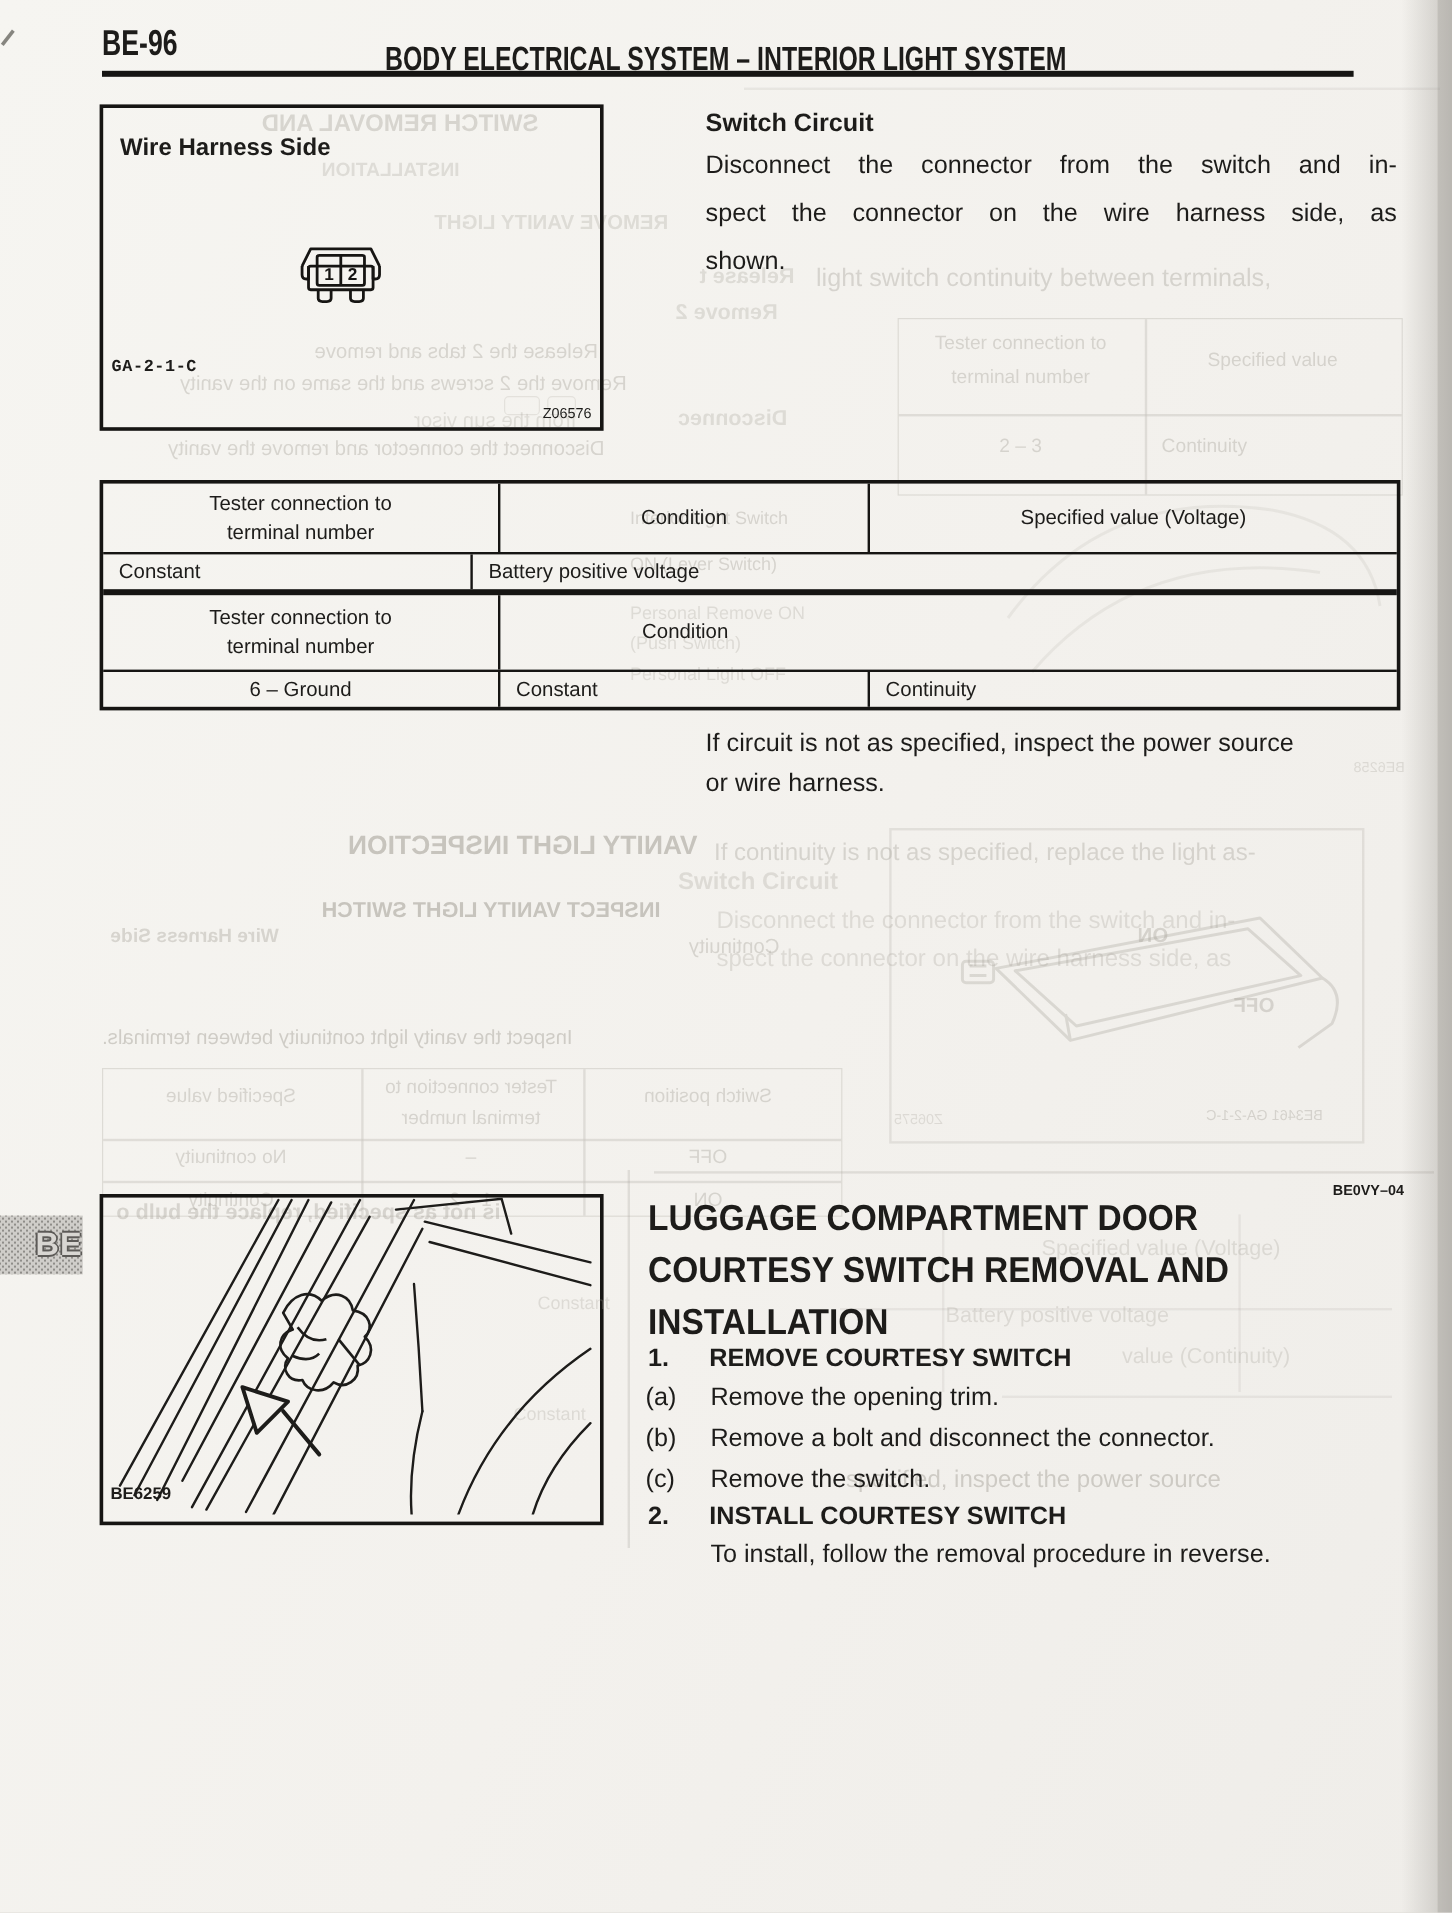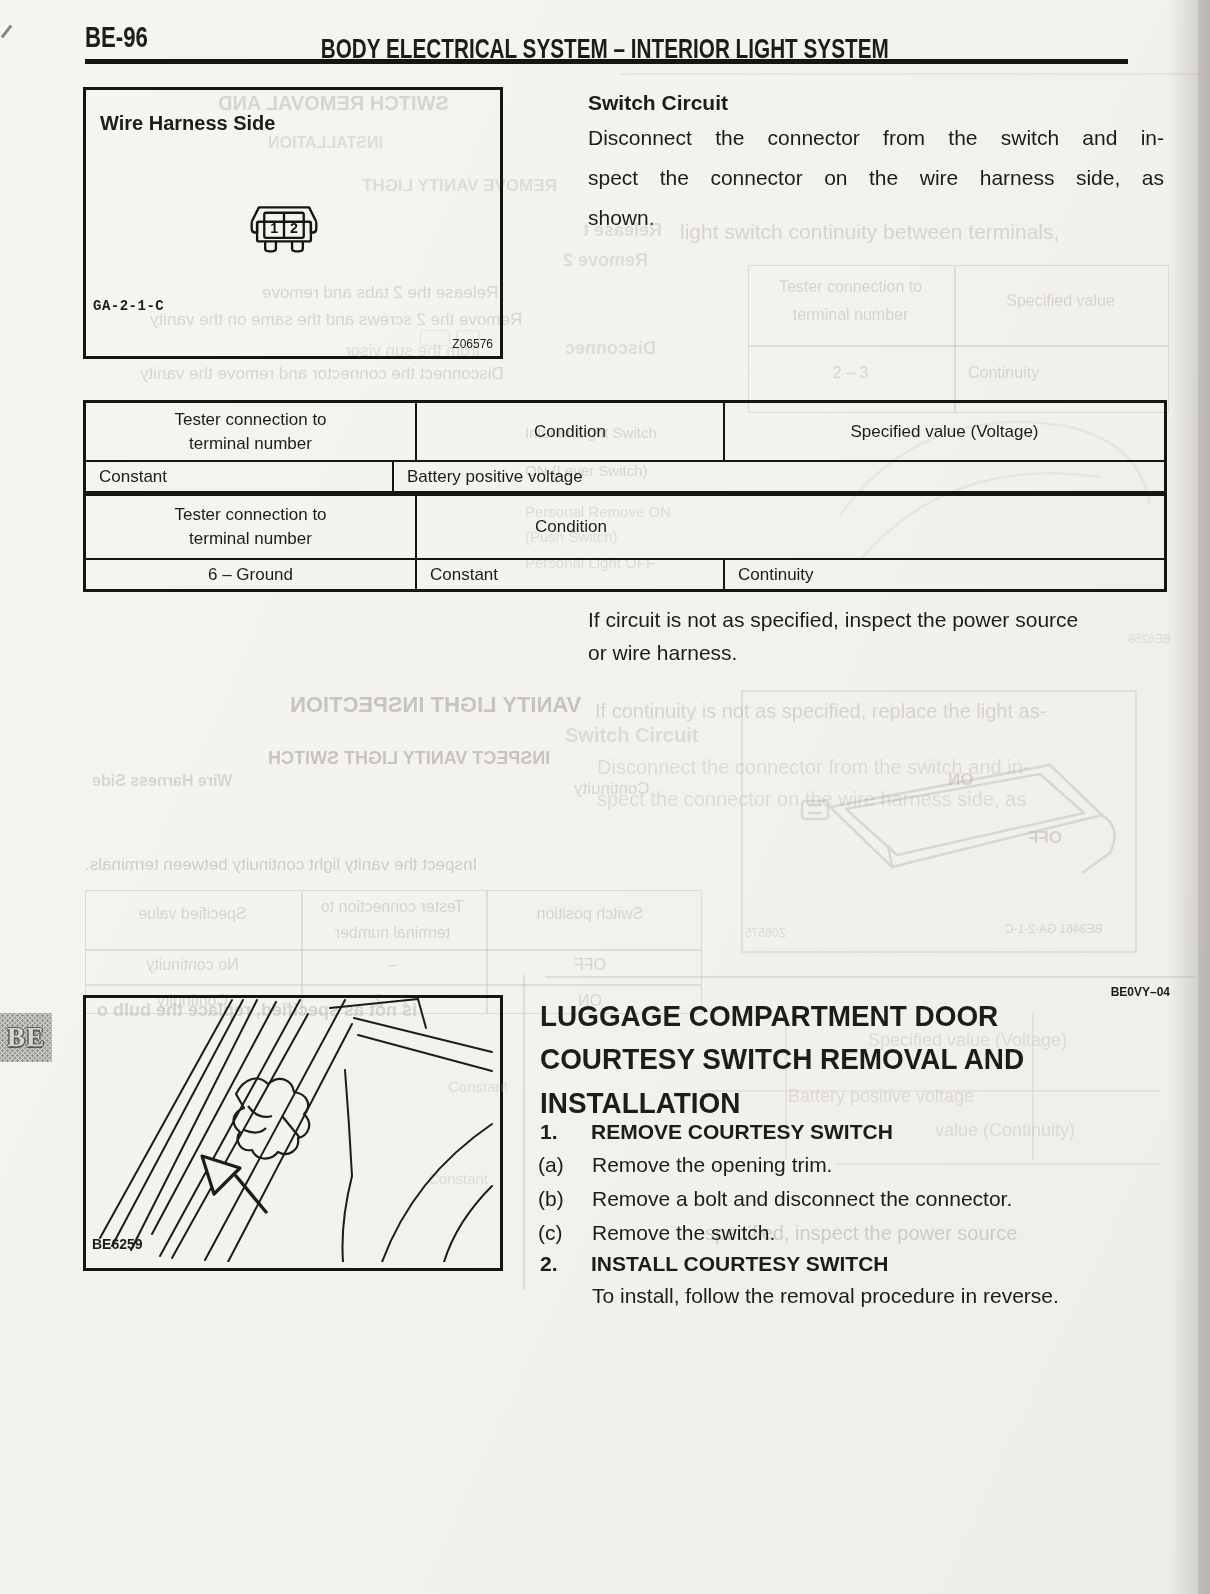--- a/index.html
+++ b/index.html
@@ -29,25 +29,25 @@
   .td:not(:last-child){border-right:2px solid #161513;}
   .tr.sep1{border-bottom:2px solid #161513;}
   .tr.sep2{border-bottom:5px solid #161513;}
   .h1{height:57px;} .r1{height:29px;} .h2{height:62px;} .r2{height:29px;}
   .lh24{line-height:24px;}
   
   .gtbl{position:absolute;border:1.5px solid rgba(168,164,155,.55);}
   .gv{position:absolute;top:0;bottom:0;width:1.5px;background:rgba(168,164,155,.5);}
   .gah{position:absolute;left:0;right:0;height:1.5px;background:rgba(168,164,155,.5);}
   .ghbox{position:absolute;border:2px solid rgba(168,164,155,.5);}
-  .tab{position:absolute;left:0;top:1013px;width:52px;height:49px;
+  .tab{position:absolute;left:0;top:1013px;width:69px;height:49px;
        background-color:#cfcdc9;
        background-image:radial-gradient(#8f8d89 30%,transparent 32%),radial-gradient(#8f8d89 30%,transparent 32%);
        background-size:5px 5px;background-position:0 0,2.5px 2.5px;
-       display:flex;align-items:center;justify-content:center;font-family:Liberation Serif, serif;}
+       display:flex;align-items:center;justify-content:flex-end;}
   .tab span{font-size:27px;font-weight:700;letter-spacing:1px;color:#d8d6d2;
        text-shadow:1.5px 0 #5c5a57,-1.5px 0 #5c5a57,0 1.5px #5c5a57,0 -1.5px #5c5a57;}
   .jline{white-space:normal;width:576px;text-align:justify;text-align-last:justify;}
   .shade{position:absolute;top:0;bottom:0;pointer-events:none;}
   .grect{position:absolute;border:1.5px solid rgba(168,164,155,.6);border-radius:4px;}
 </style>
 </head>
 <body>
 
 <div class="page">

